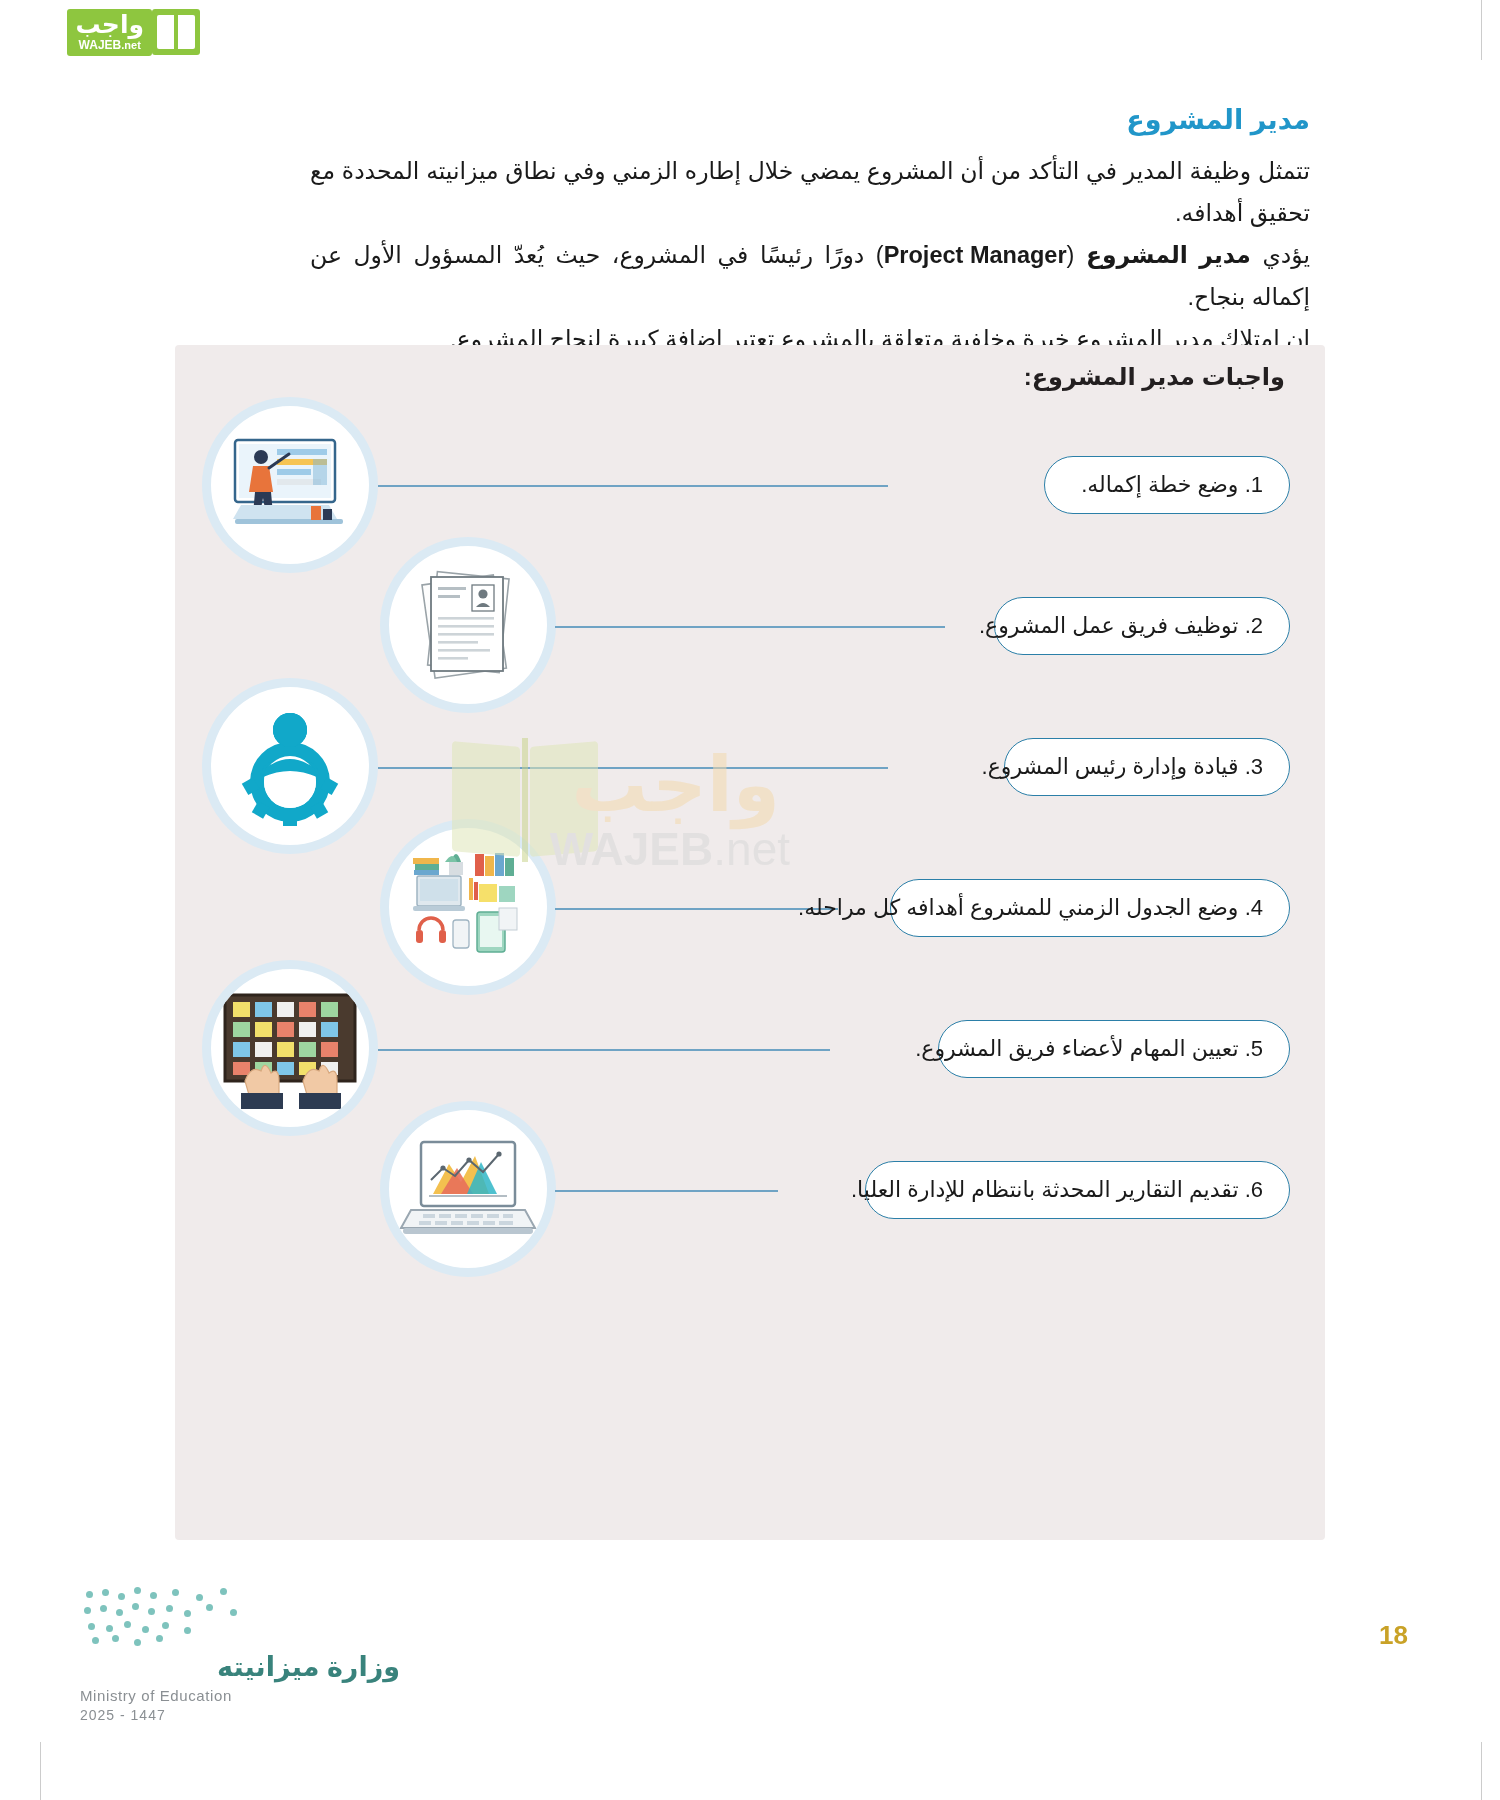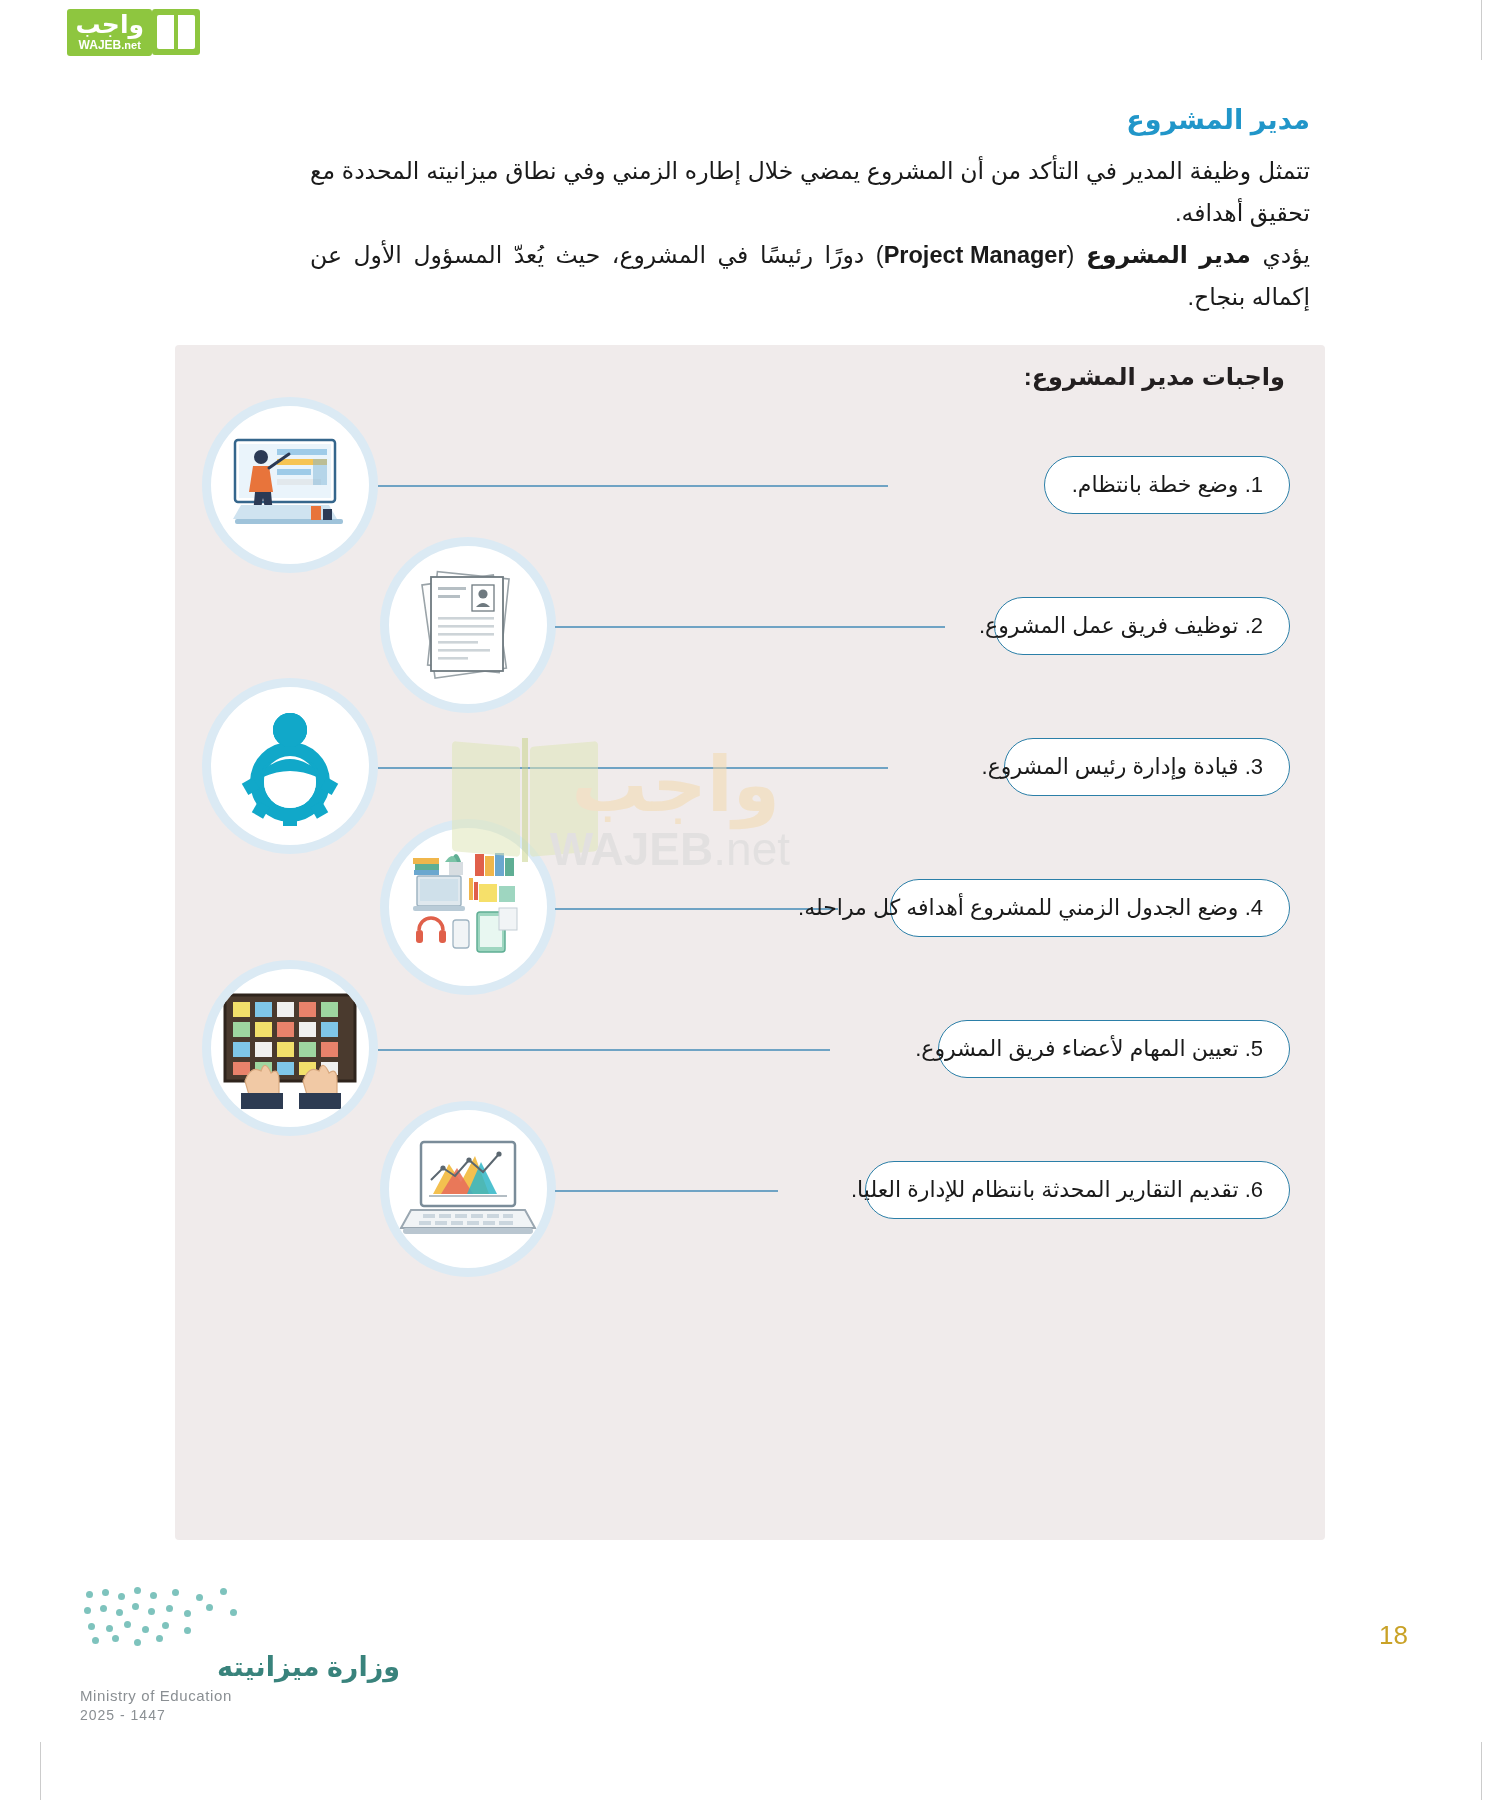--- a/index.html
+++ b/index.html
@@ -152,21 +152,21 @@
     margin-top:6px;font-size:27px;color:#39837c;font-weight:bold;letter-spacing:1px;
   }
   .moe-en{
     margin-top:4px;font-size:15px;color:#8a8f93;direction:ltr;letter-spacing:.6px;
   }
   .moe-yr{
     margin-top:3px;font-size:14px;color:#8a8f93;direction:ltr;letter-spacing:1px;
   }
   .page-num{
     position:absolute;right:92px;top:1620px;
-    font-size:26px;color:#c9a227;font-weight:normal;direction:ltr;
+    font-size:26px;color:#c9a227;font-weight:bold;direction:ltr;
   }
 
   
   svg{display:block;}
 </style>
 </head>
 <body>
 
 <div class="wm-top">
   <div class="wm-book">
@@ -182,20 +182,21 @@
 
 <div class="edge-rule"></div>
 <div class="edge-rule2"></div>
 <div class="edge-rule3"></div>
 
 <div class="page-title">مدير المشروع</div>
 
 <div class="intro">
   <p>تتمثل وظيفة المدير في التأكد من أن المشروع يمضي خلال إطاره الزمني وفي نطاق ميزانيته المحددة مع تحقيق أهدافه.</p>
   <p><span>يؤدي </span><b>مدير المشروع</b><span> (</span><b class="ltr">Project Manager</b><span>) دورًا رئيسًا في المشروع، حيث يُعدّ المسؤول الأول عن إكماله بنجاح.</span></p>
+  <p>إن امتلاك مدير المشروع  خبرة وخلفية متعلقة بالمشروع تعتبر إضافة كبيرة لنجاح المشروع.</p>
 </div>
 
 <div class="panel">
 
   <div class="panel-title">واجبات مدير المشروع:</div>
 
   <div class="bubble" style="left:27px;top:52px;">
     <svg width="150" height="150" viewBox="0 0 150 150">
       <rect x="20" y="30" width="100" height="62" rx="3" fill="#ffffff" stroke="#35668c" stroke-width="2.5"></rect>
       <rect x="24" y="34" width="92" height="54" fill="#eaf4fb"></rect>
@@ -212,21 +213,21 @@
 
       <path d="M26 95 h88 l8 14 h-104 z" fill="#cfe3f0"></path>
       <rect x="20" y="109" width="108" height="5" rx="2" fill="#9fc3da"></rect>
 
       <rect x="96" y="96" width="10" height="14" fill="#e8743b"></rect>
       <rect x="108" y="99" width="9" height="11" fill="#2b3a55"></rect>
     </svg>
   </div>
   <div class="connector" style="left:203px;top:140px;width:510px;"></div>
   <div class="pill" style="right:35px;top:111px;width:246px;">
-    <span>1.</span>&nbsp;<span>وضع خطة بانتظام.</span>
+    <span>1.</span>&nbsp;<span>وضع خطة إكماله.</span>
   </div>
 
   <div class="bubble" style="left:205px;top:192px;">
     <svg width="140" height="140" viewBox="0 0 140 140">
       <g transform="rotate(-8 70 70)">
         <rect x="30" y="24" width="72" height="94" fill="#fdfdfd" stroke="#9aa3a8" stroke-width="1.6"></rect>
       </g>
       <g transform="rotate(6 70 70)">
         <rect x="34" y="20" width="72" height="94" fill="#ffffff" stroke="#9aa3a8" stroke-width="1.6"></rect>
       </g>

